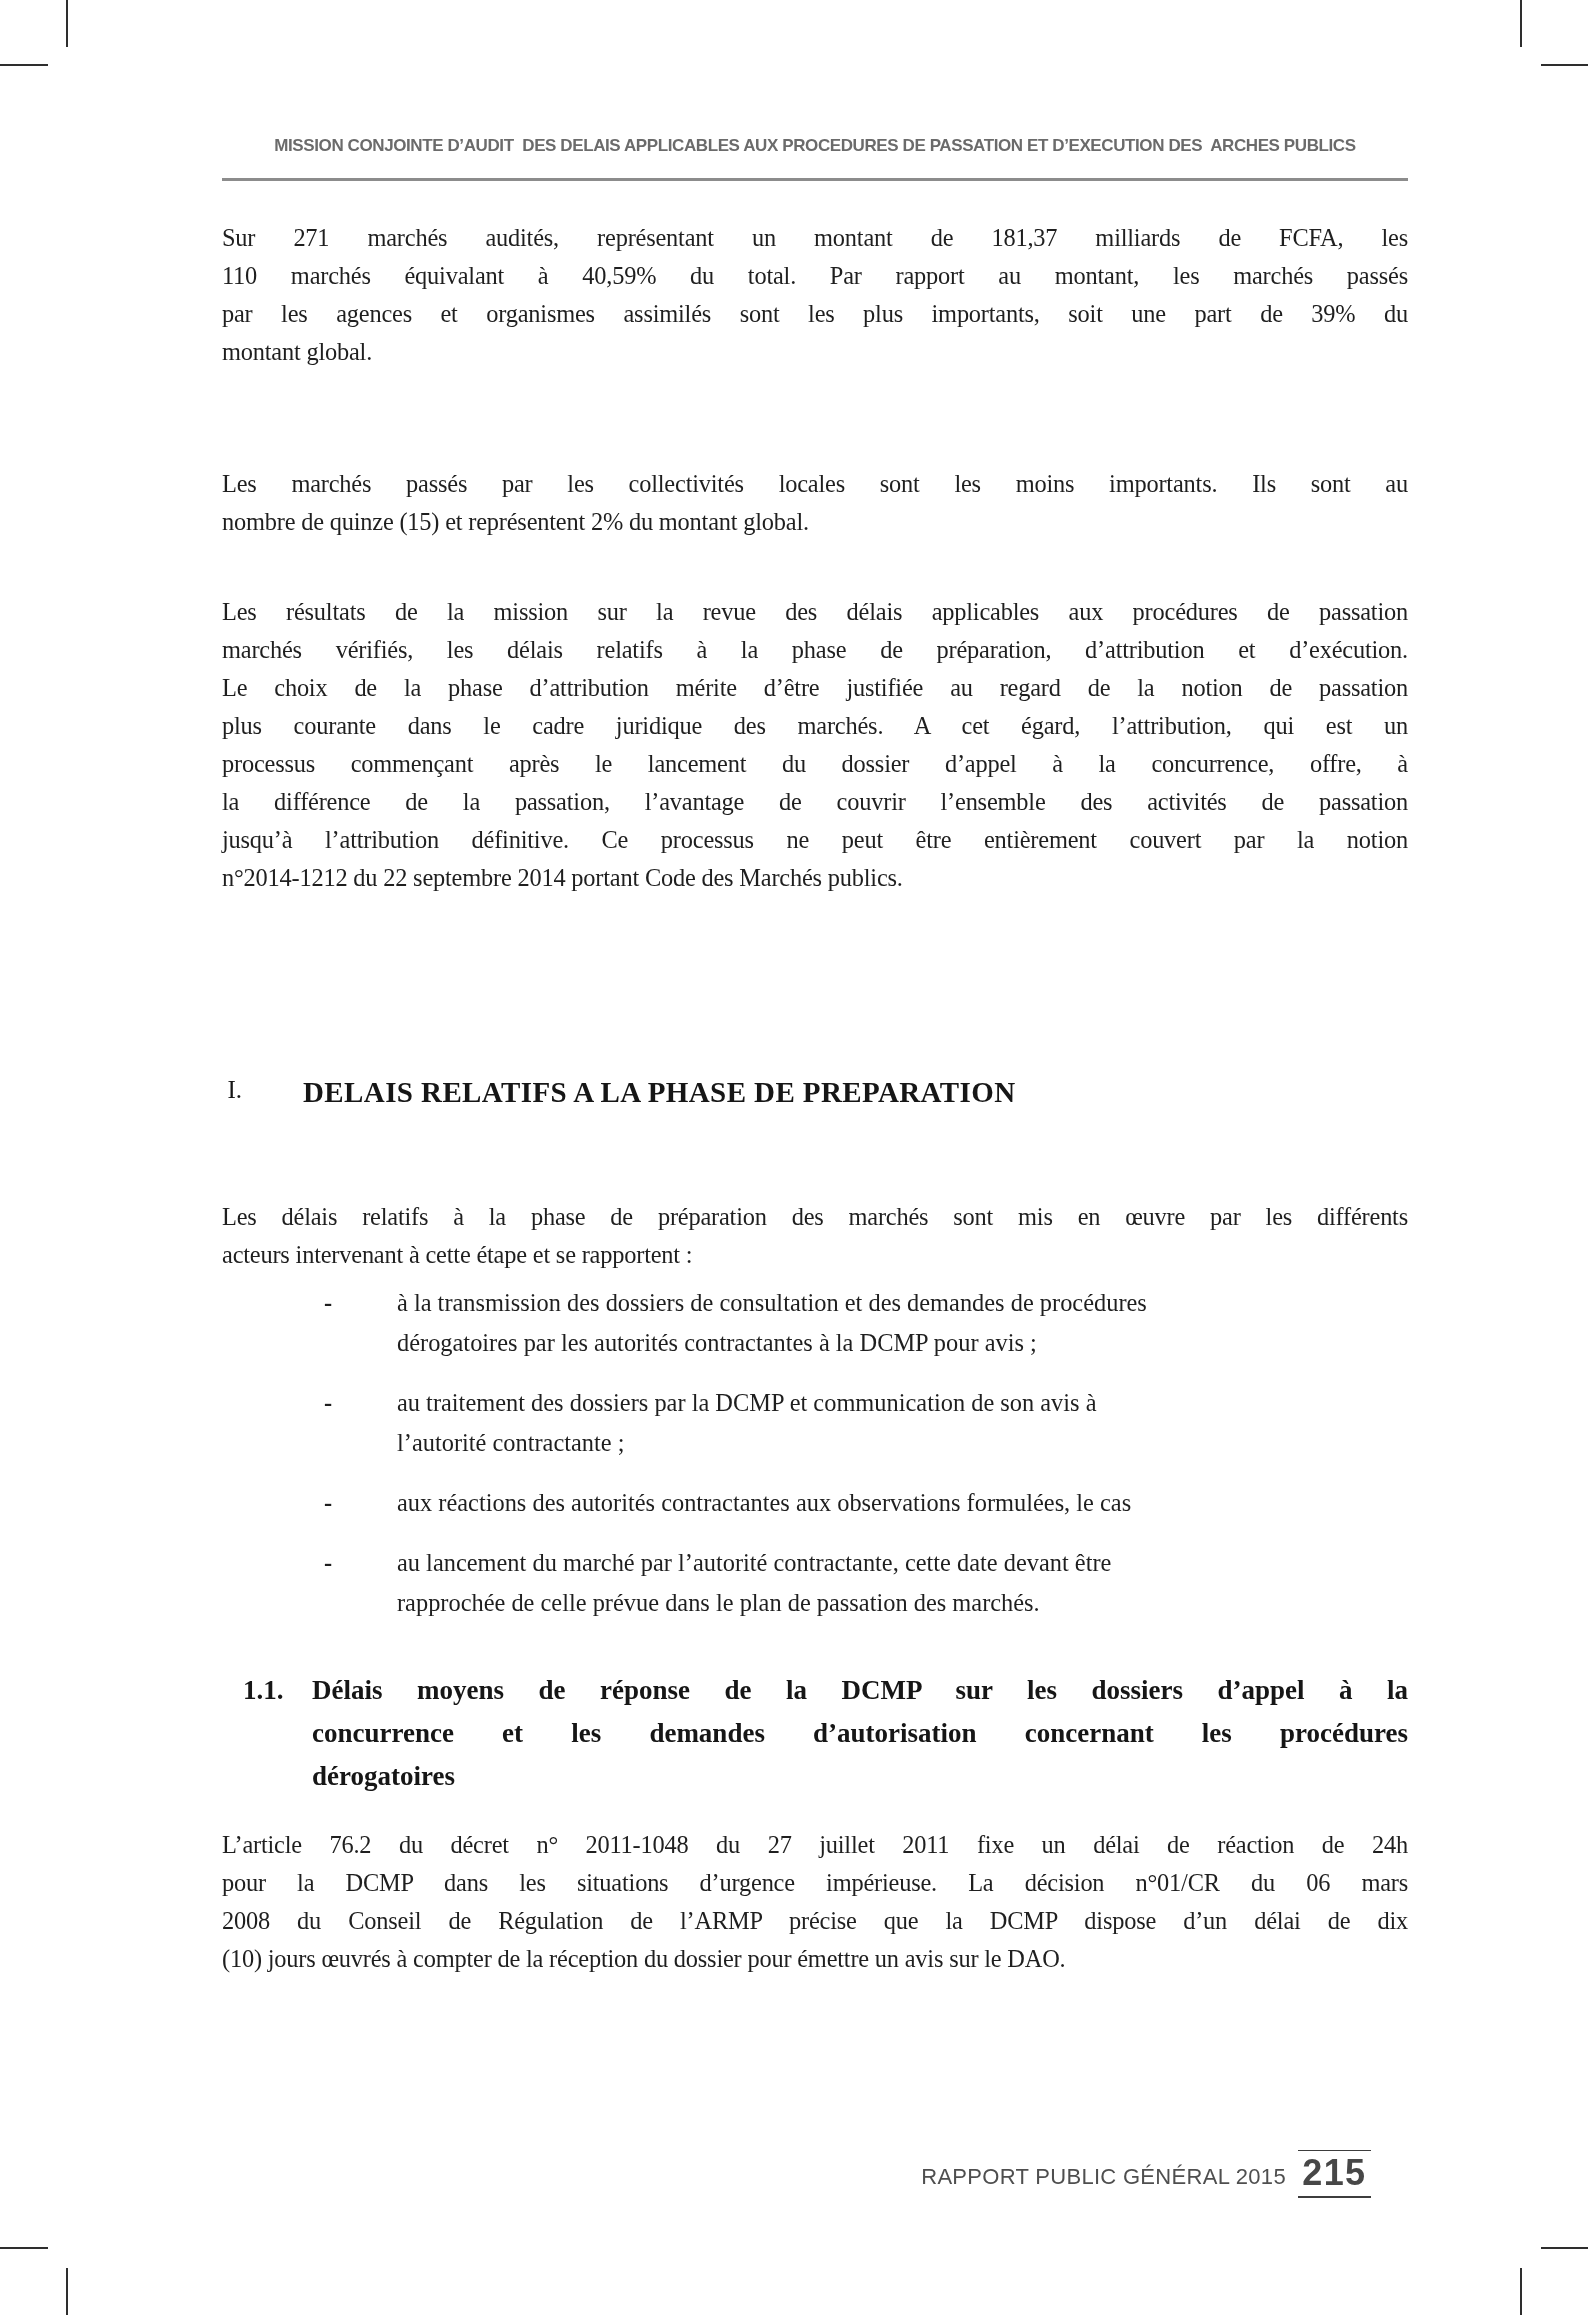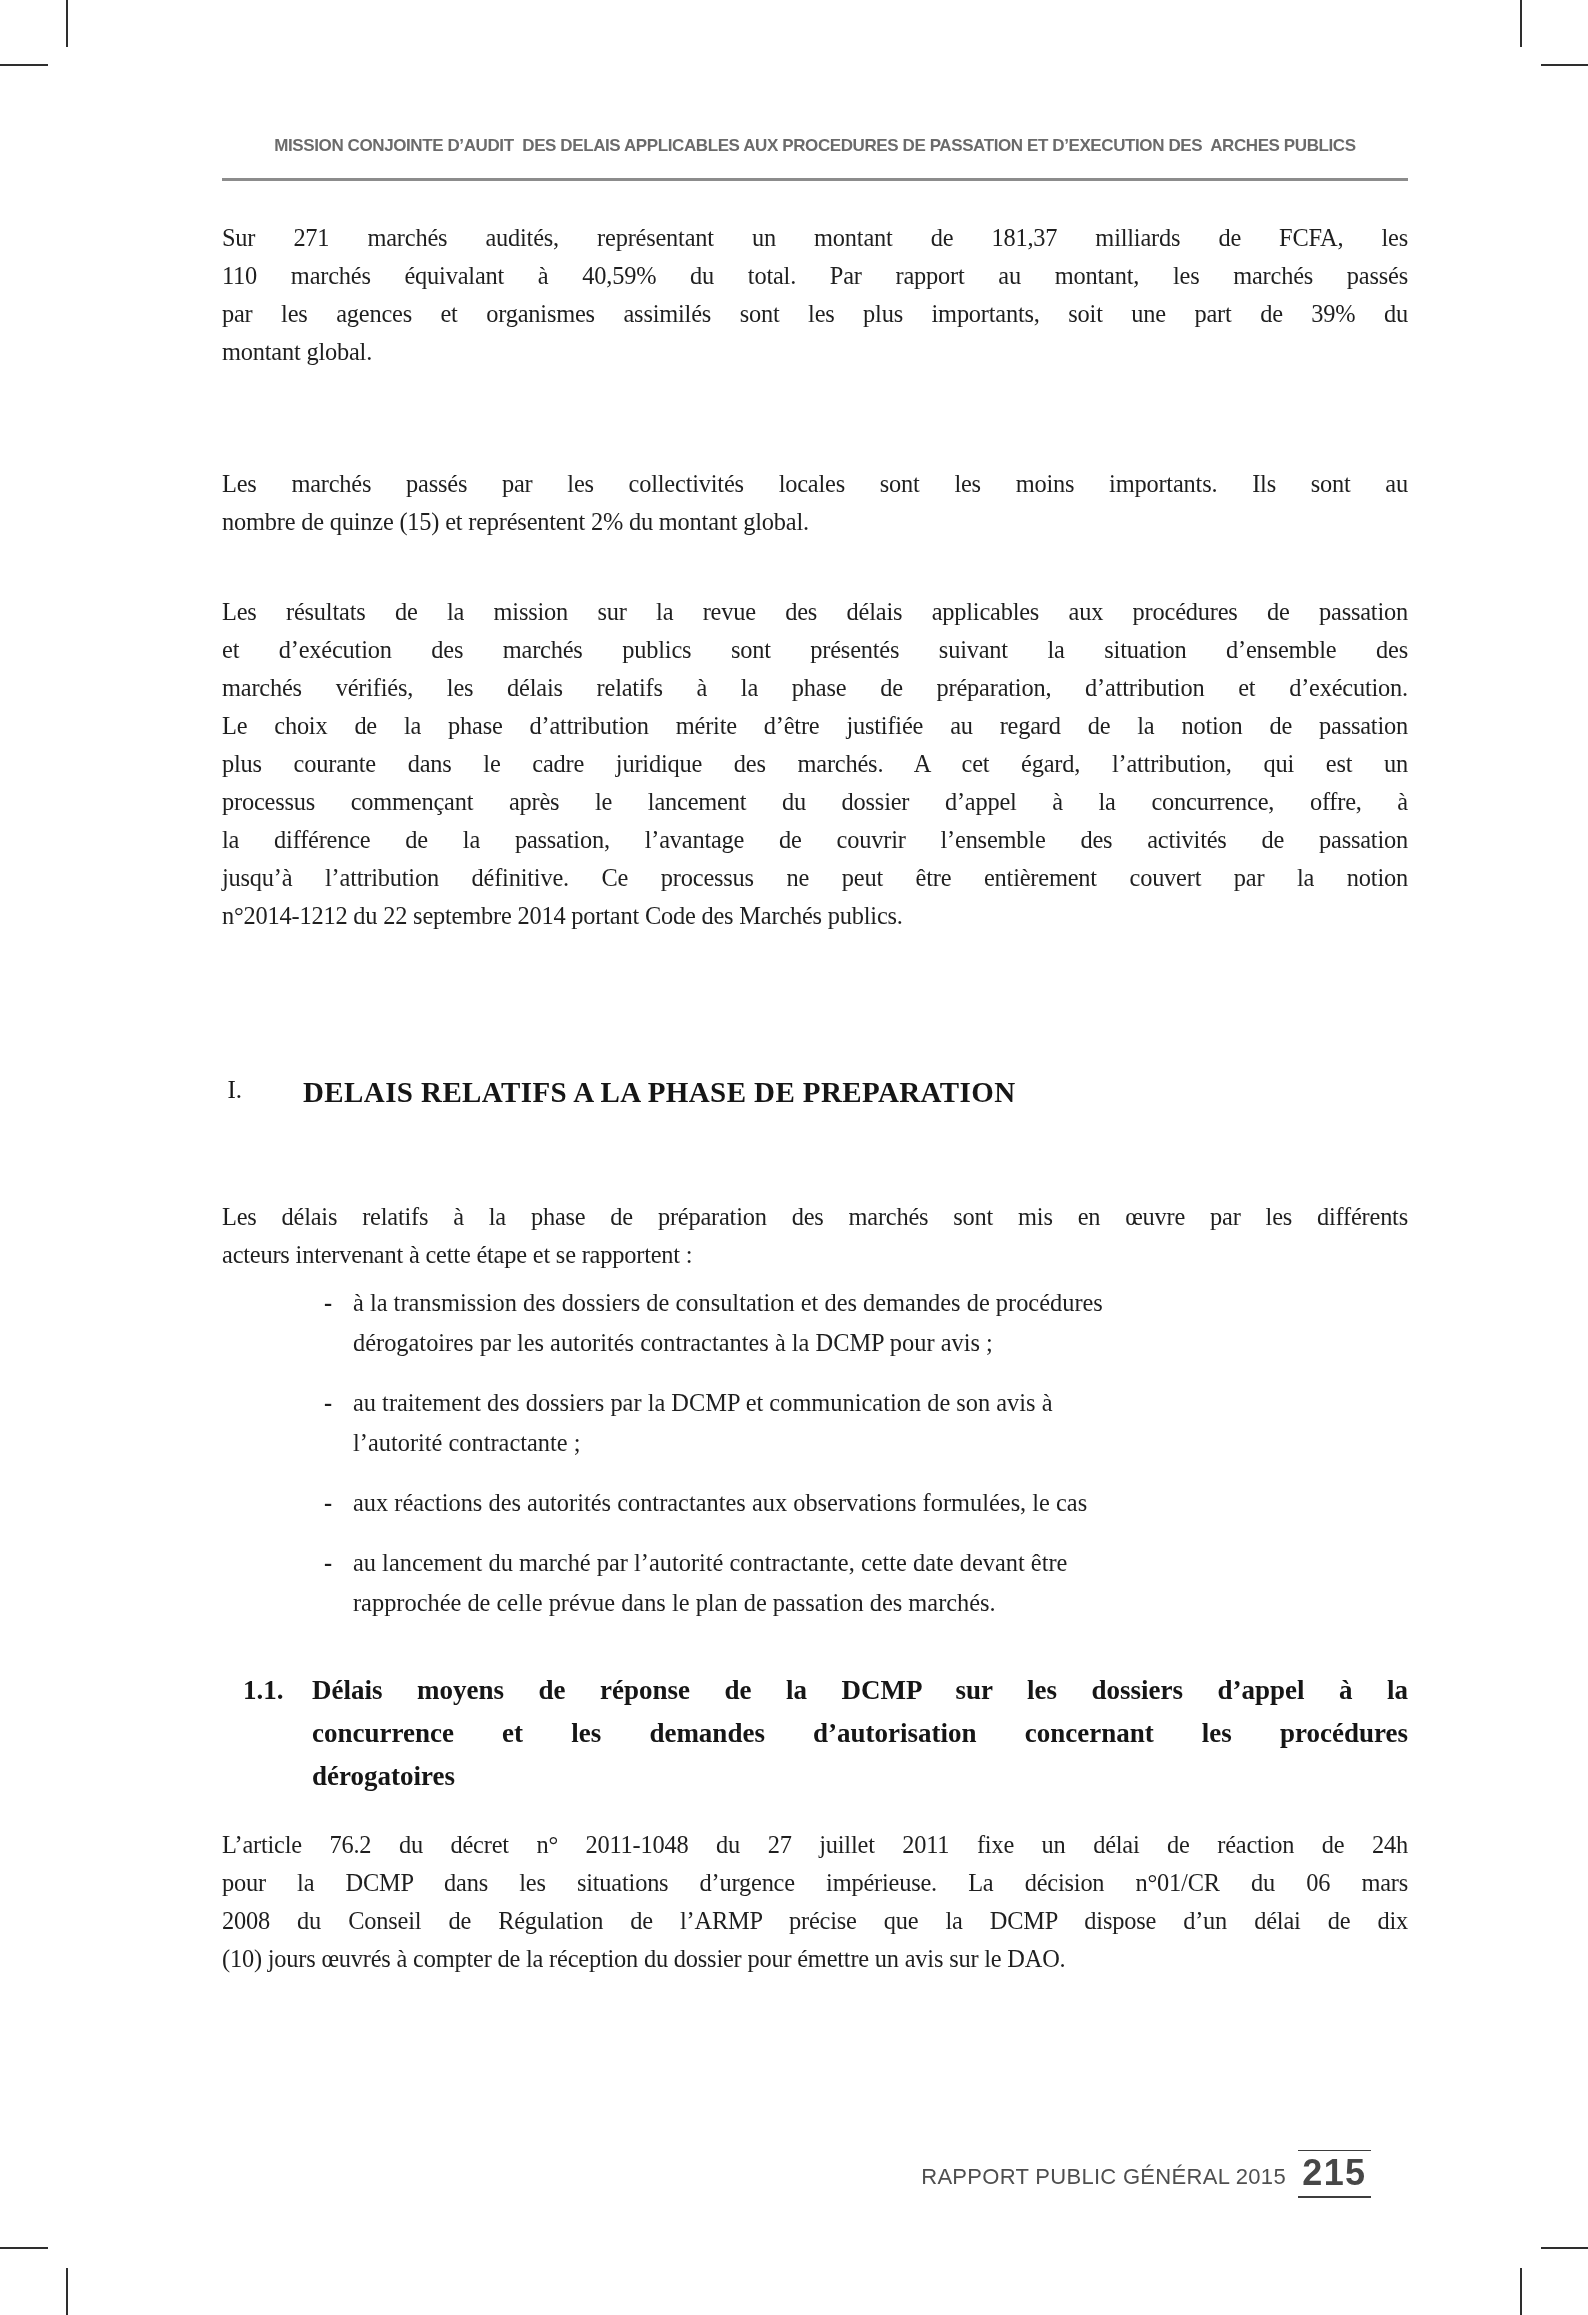--- a/index.html
+++ b/index.html
@@ -69,21 +69,21 @@
     font-size: 29px;
     color: #161616;
   }
   .sec1-num { position: absolute; left: 5.4px; font-size: 25px; font-weight: normal; }
   .sec1-title { display: inline-block; margin-left: 81px; letter-spacing: 0.4px; }
 
   
   .bullets { position: absolute; left: 222px; top: 1283px; width: 1186px; font-size: 24.4px; color: #1f1f1f; }
   .bullet { position: relative; padding-left: 131px; margin-bottom: 20px; }
   .bullet .dash { position: absolute; left: 102px; top: 0; line-height: 40px; font-weight: bold; }
-  .bullet-lines .line { line-height: 40px; text-align: left; }
+  .bullet-lines .line { line-height: 40px; text-align: left; margin-left: 44px; }
 
   
   .sec11 {
     position: absolute;
     left: 222px; top: 1669px; width: 1186px;
     padding-left: 90px;
     font-weight: bold;
     font-size: 27px;
     color: #161616;
   }
@@ -141,21 +141,20 @@
       <div class="line last">montant global.</div>
     </div>
 
   <div class="para p2">
       <div class="line">Les marchés passés par les collectivités locales sont les moins importants. Ils sont au</div>
       <div class="line last">nombre de quinze (15) et représentent 2% du montant global.</div>
     </div>
 
   <div class="para p3">
       <div class="line">Les résultats de la mission sur la revue des délais applicables aux procédures de passation</div>
-      <div class="line">et d’exécution des marchés publics sont présentés suivant la situation d’ensemble des</div>
       <div class="line">marchés vérifiés, les délais relatifs à la phase de préparation, d’attribution et d’exécution.</div>
       <div class="line">Le choix de la phase d’attribution mérite d’être justifiée au regard de la notion de passation</div>
       <div class="line">plus courante dans le cadre juridique des marchés. A cet égard, l’attribution, qui est un</div>
       <div class="line">processus commençant après le lancement du dossier d’appel à la concurrence, offre, à</div>
       <div class="line">la différence de la passation, l’avantage de couvrir l’ensemble des activités de passation</div>
       <div class="line">jusqu’à l’attribution définitive. Ce processus ne peut être entièrement couvert par la notion</div>
       <div class="line last">n°2014-1212 du 22 septembre 2014 portant Code des Marchés publics.</div>
     </div>
 
   <div class="sec1">

